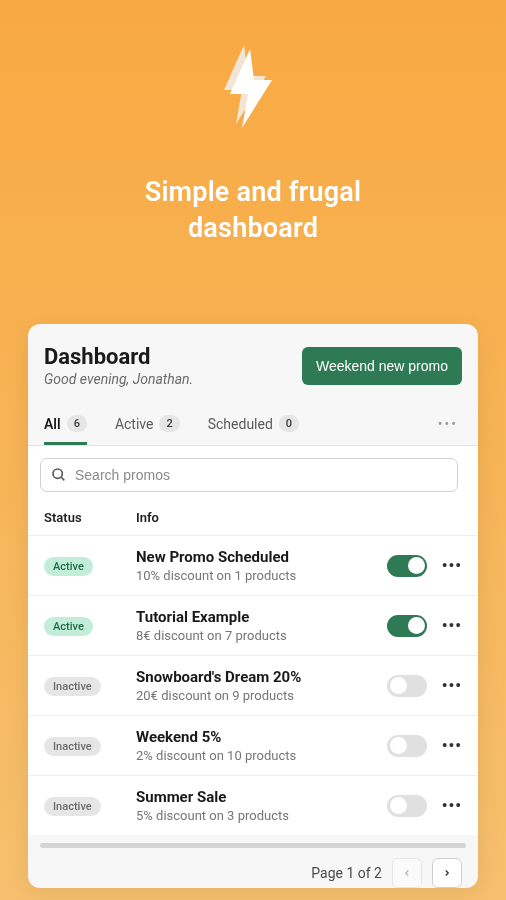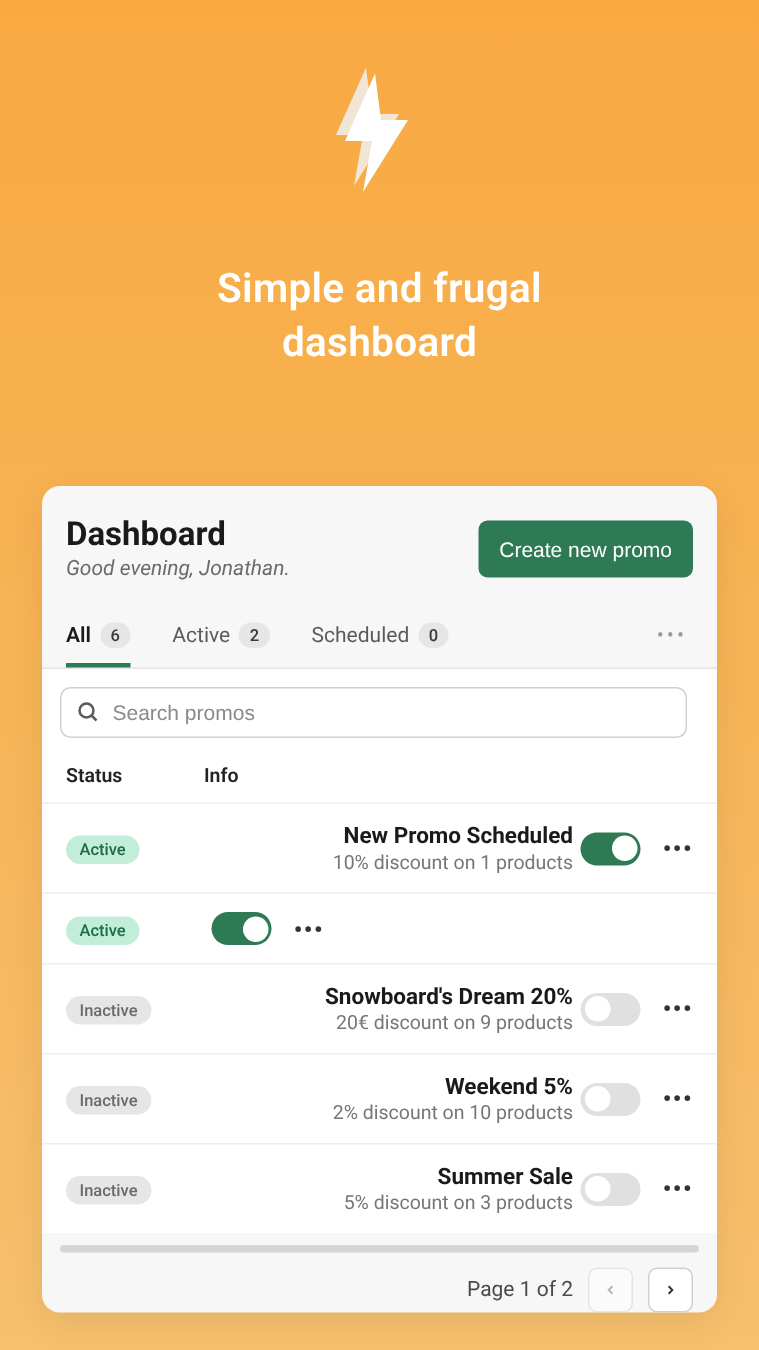--- a/index.html
+++ b/index.html
@@ -146,21 +146,21 @@
 .row .status-pill {
   font-size: 11px;
   padding: 3px 9px;
   border-radius: 10px;
   font-weight: 500;
   display: inline-block;
 }
 .pill-active { background: #c2eed9; color: #1e6b45; }
 .pill-inactive { background: #e6e6e6; color: #6a6a6a; }
 .row .col-status { width: 92px; }
-.row .col-info { flex: 1; text-align: right; }
+.row .col-info { flex: 1; }
 .row .col-info .title {
   font-size: 15px;
   font-weight: 700;
   color: #1a1a1a;
 }
 .row .col-info .sub {
   font-size: 13px;
   color: #767676;
   margin-top: 2px;
 }
@@ -229,21 +229,21 @@
     <span>dashboard</span>
   </h1>
 </div>
 
 <div class="card">
   <div class="card-head">
     <div class="titles">
       <h2>Dashboard</h2>
       <p>Good evening, Jonathan.</p>
     </div>
-    <button class="create-btn">Create new promo</button>
+    <button class="create-btn">Weekend new promo</button>
   </div>
 
   <div class="tabs">
     <div class="tab active">
       <span>All</span>
       <span class="badge">6</span>
     </div>
     <div class="tab">
       <span>Active</span>
       <span class="badge">2</span>
@@ -283,20 +283,24 @@
       <div class="toggle on">
         <div class="knob"></div>
       </div>
     </div>
     <div class="col-actions">•••</div>
   </div>
       <div class="row">
     <div class="col-status">
       <span class="status-pill pill-active">Active</span>
     </div>
+    <div class="col-info">
+      <div class="title">Tutorial Example</div>
+      <div class="sub">8€ discount on 7 products</div>
+    </div>
     <div class="col-toggle">
       <div class="toggle on">
         <div class="knob"></div>
       </div>
     </div>
     <div class="col-actions">•••</div>
   </div>
       <div class="row">
     <div class="col-status">
       <span class="status-pill pill-inactive">Inactive</span>

